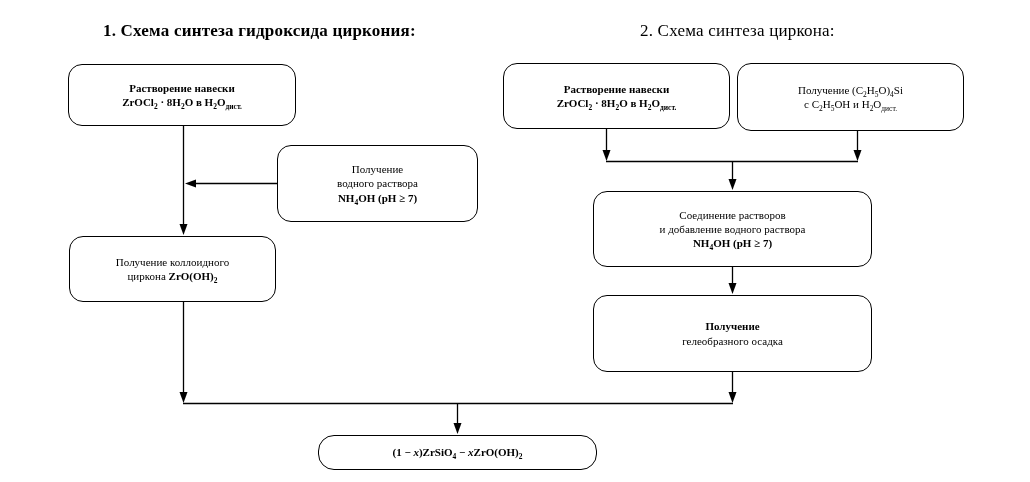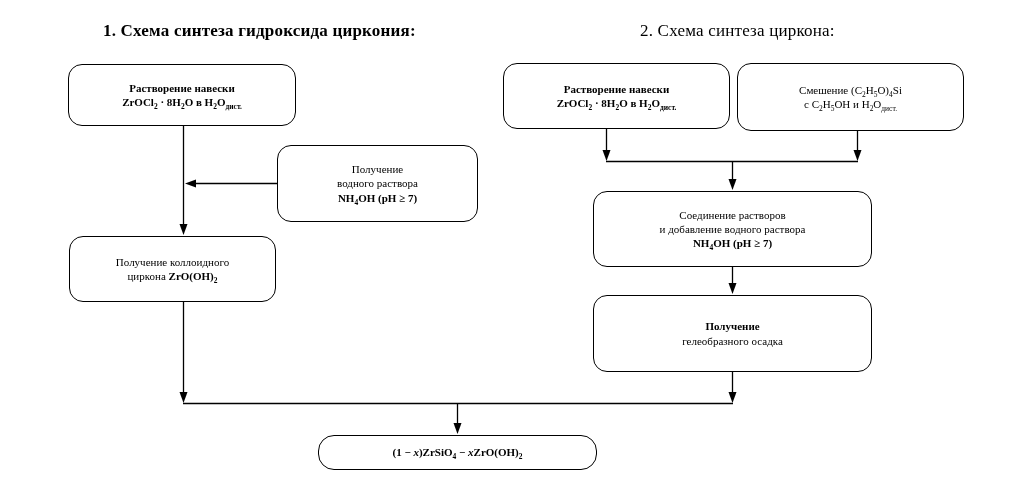--- a/index.html
+++ b/index.html
@@ -96,21 +96,21 @@
       <div class="bline"><span>Получение коллоидного</span></div>
       <div class="bline"><span>циркона </span><span class="b">ZrO(OH)</span><sub class="b">2</sub></div>
     </div>
 
   <div class="fbox" style="left:503px; top:63px; width:227px; height:66px;">
       <div class="bline b"><span>Растворение навески</span></div>
       <div class="bline b"><span>ZrOCl</span><sub>2</sub><span> · 8H</span><sub>2</sub><span>O в H</span><sub>2</sub><span>O</span><sub>дист.</sub></div>
     </div>
 
   <div class="fbox" style="left:737px; top:63px; width:227px; height:68px;">
-      <div class="bline"><span>Смешение (C</span><sub>2</sub><span>H</span><sub>5</sub><span>O)</span><sub>4</sub><span>Si</span></div>
+      <div class="bline"><span>Получение (C</span><sub>2</sub><span>H</span><sub>5</sub><span>O)</span><sub>4</sub><span>Si</span></div>
       <div class="bline"><span>с C</span><sub>2</sub><span>H</span><sub>5</sub><span>OH и H</span><sub>2</sub><span>O</span><sub>дист.</sub></div>
     </div>
 
   <div class="fbox" style="left:593px; top:191px; width:279px; height:76px;justify-content:center;">
       <div class="bline"><span>Соединение растворов</span></div>
       <div class="bline"><span>и добавление водного раствора</span></div>
       <div class="bline b"><span>NH</span><sub>4</sub><span>OH (pH ≥ 7)</span></div>
     </div>
 
   <div class="fbox" style="left:593px; top:295px; width:279px; height:77px;">

